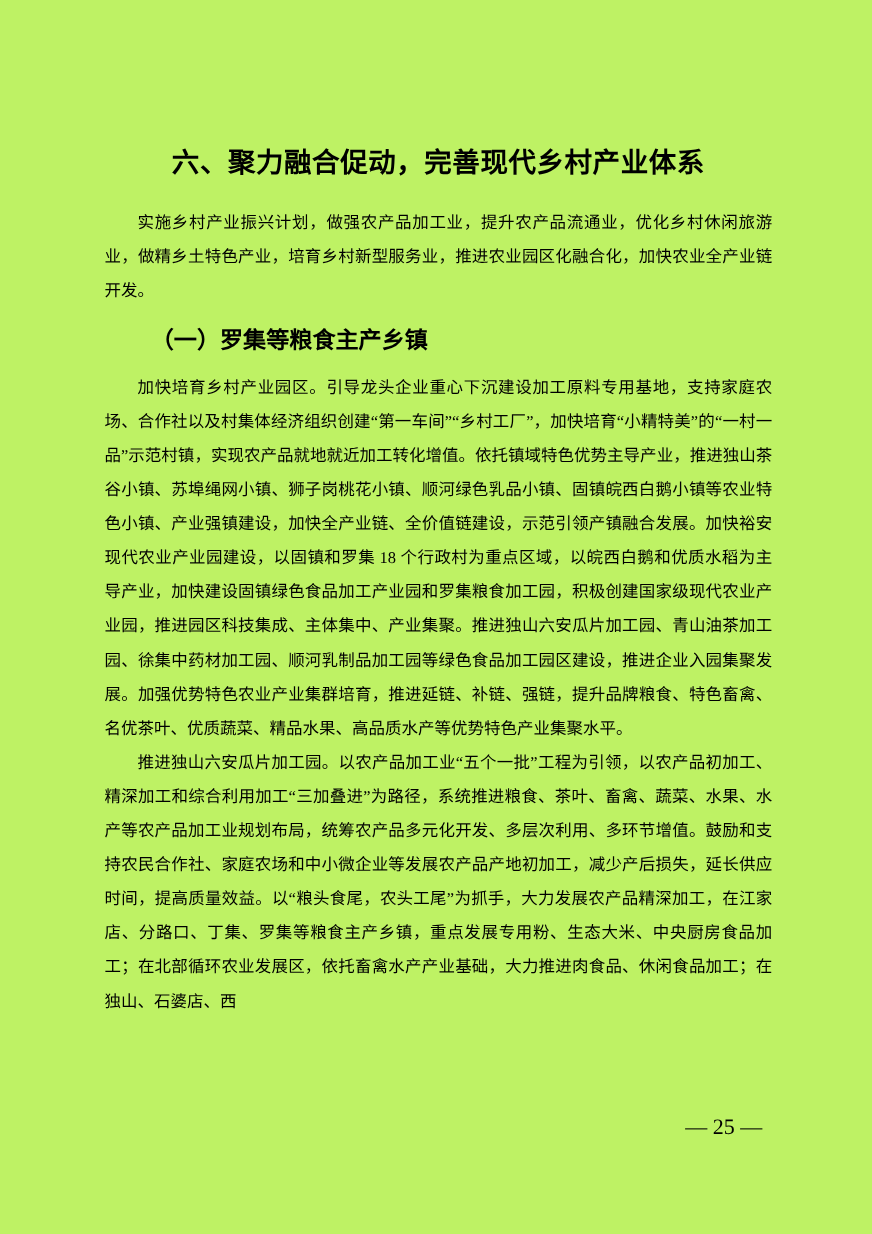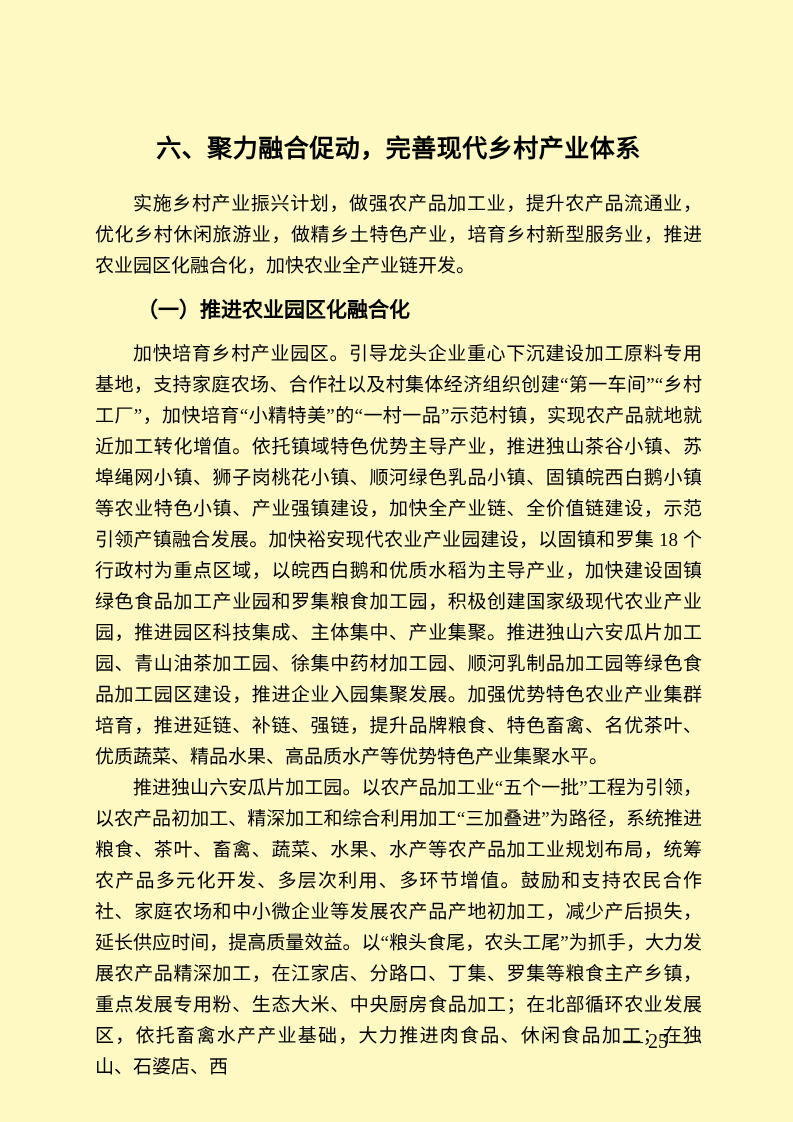--- a/index.html
+++ b/index.html
@@ -4,21 +4,21 @@
 <style>
   html, body {
     margin: 0;
     padding: 0;
     background: #ffffff;
   }
   .page {
     position: relative;
     width: 793px;
     height: 1122px;
-    background: #fef9c3;
+    background: #bef264;
     color: #000000;
     font-family: "Liberation Serif", "DejaVu Serif", serif;
     overflow: hidden;
     box-sizing: border-box;
   }
   .content {
     position: absolute;
     left: 95px;
     top: 132px;
     width: 607px;
@@ -26,21 +26,21 @@
   .doc-title {
     font-family: "Liberation Sans", "DejaVu Sans", sans-serif;
     font-weight: 700;
     font-size: 25px;
     line-height: 33px;
     text-align: center;
     margin: 0 0 23px 0;
     letter-spacing: 0.5px;
   }
   .para {
-    font-size: 19px;
+    font-size: 15px;
     line-height: 31px;
     text-align: justify;
     text-justify: inter-ideograph;
     text-indent: 2em;
     margin: 0;
     word-break: break-all;
   }
   .section-heading {
     font-family: "Liberation Sans", "DejaVu Sans", sans-serif;
     font-weight: 700;
@@ -53,33 +53,32 @@
     font-weight: 400;
   }
   .page-number {
     position: absolute;
     top: 1012px;
     right: 100px;
     font-size: 20px;
     line-height: 26px;
     font-family: "Liberation Serif", "DejaVu Serif", serif;
     color: #000000;
-    margin-top: 16px;
   }
 </style>
 </head>
 <body>
 
 <div class="page">
   <div class="content">
     <h1 class="doc-title">六、聚力融合促动，完善现代乡村产业体系</h1>
 
     <p class="para">实施乡村产业振兴计划，做强农产品加工业，提升农产品流通业，优化乡村休闲旅游业，做精乡土特色产业，培育乡村新型服务业，推进农业园区化融合化，加快农业全产业链开发。</p>
 
-    <h2 class="section-heading">（一）推进农业园区化融合化</h2>
+    <h2 class="section-heading">（一）罗集等粮食主产乡镇</h2>
 
     <p class="para"><span class="para-lead">加快培育乡村产业园区。</span><span>引导龙头企业重心下沉建设加工原料专用基地，支持家庭农场、合作社以及村集体经济组织创建“第一车间”“乡村工厂”，加快培育“小精特美”的“一村一品”示范村镇，实现农产品就地就近加工转化增值。依托镇域特色优势主导产业，推进独山茶谷小镇、苏埠绳网小镇、狮子岗桃花小镇、顺河绿色乳品小镇、固镇皖西白鹅小镇等农业特色小镇、产业强镇建设，加快全产业链、全价值链建设，示范引领产镇融合发展。加快裕安现代农业产业园建设，以固镇和罗集 18 个行政村为重点区域，以皖西白鹅和优质水稻为主导产业，加快建设固镇绿色食品加工产业园和罗集粮食加工园，积极创建国家级现代农业产业园，推进园区科技集成、主体集中、产业集聚。推进独山六安瓜片加工园、青山油茶加工园、徐集中药材加工园、顺河乳制品加工园等绿色食品加工园区建设，推进企业入园集聚发展。加强优势特色农业产业集群培育，推进延链、补链、强链，提升品牌粮食、特色畜禽、名优茶叶、优质蔬菜、精品水果、高品质水产等优势特色产业集聚水平。</span></p>
 
     <p class="para"><span class="para-lead">推进独山六安瓜片加工园。</span><span>以农产品加工业“五个一批”工程为引领，以农产品初加工、精深加工和综合利用加工“三加叠进”为路径，系统推进粮食、茶叶、畜禽、蔬菜、水果、水产等农产品加工业规划布局，统筹农产品多元化开发、多层次利用、多环节增值。鼓励和支持农民合作社、家庭农场和中小微企业等发展农产品产地初加工，减少产后损失，延长供应时间，提高质量效益。以“粮头食尾，农头工尾”为抓手，大力发展农产品精深加工，在江家店、分路口、丁集、罗集等粮食主产乡镇，重点发展专用粉、生态大米、中央厨房食品加工；在北部循环农业发展区，依托畜禽水产产业基础，大力推进肉食品、休闲食品加工；在独山、石婆店、西</span></p>
   </div>
 
   <div class="page-number">— 25 —</div>
 </div>
 
 </body></html>

